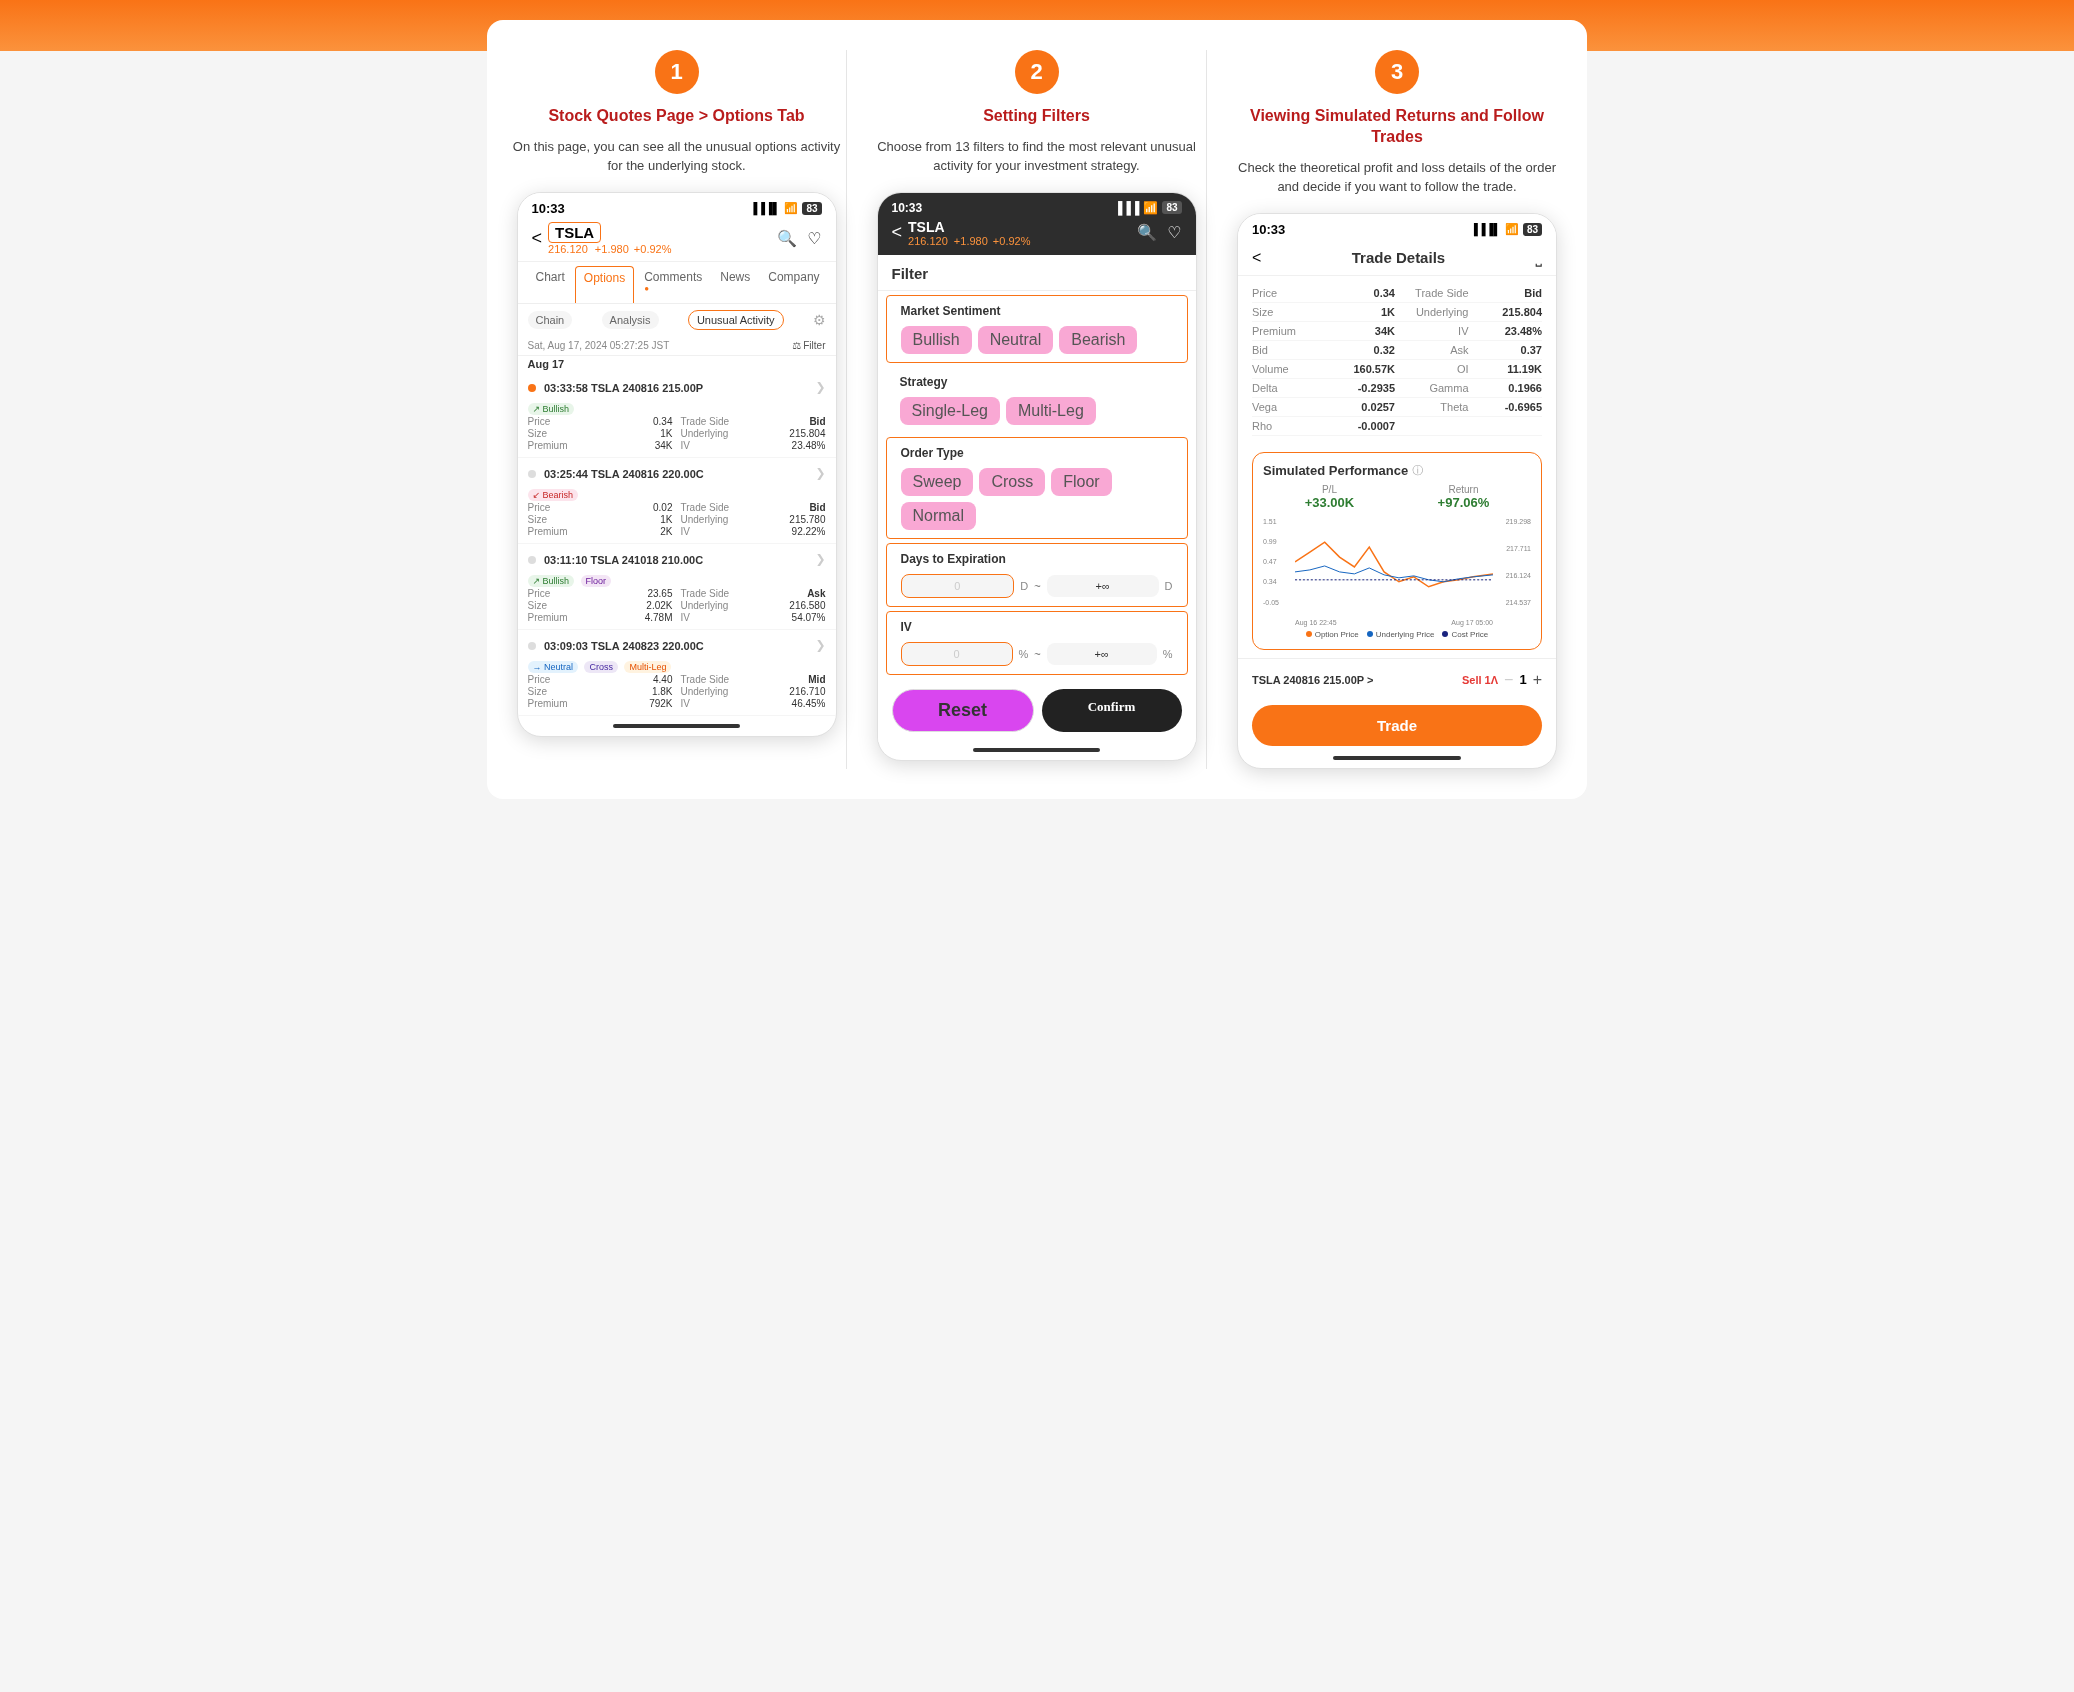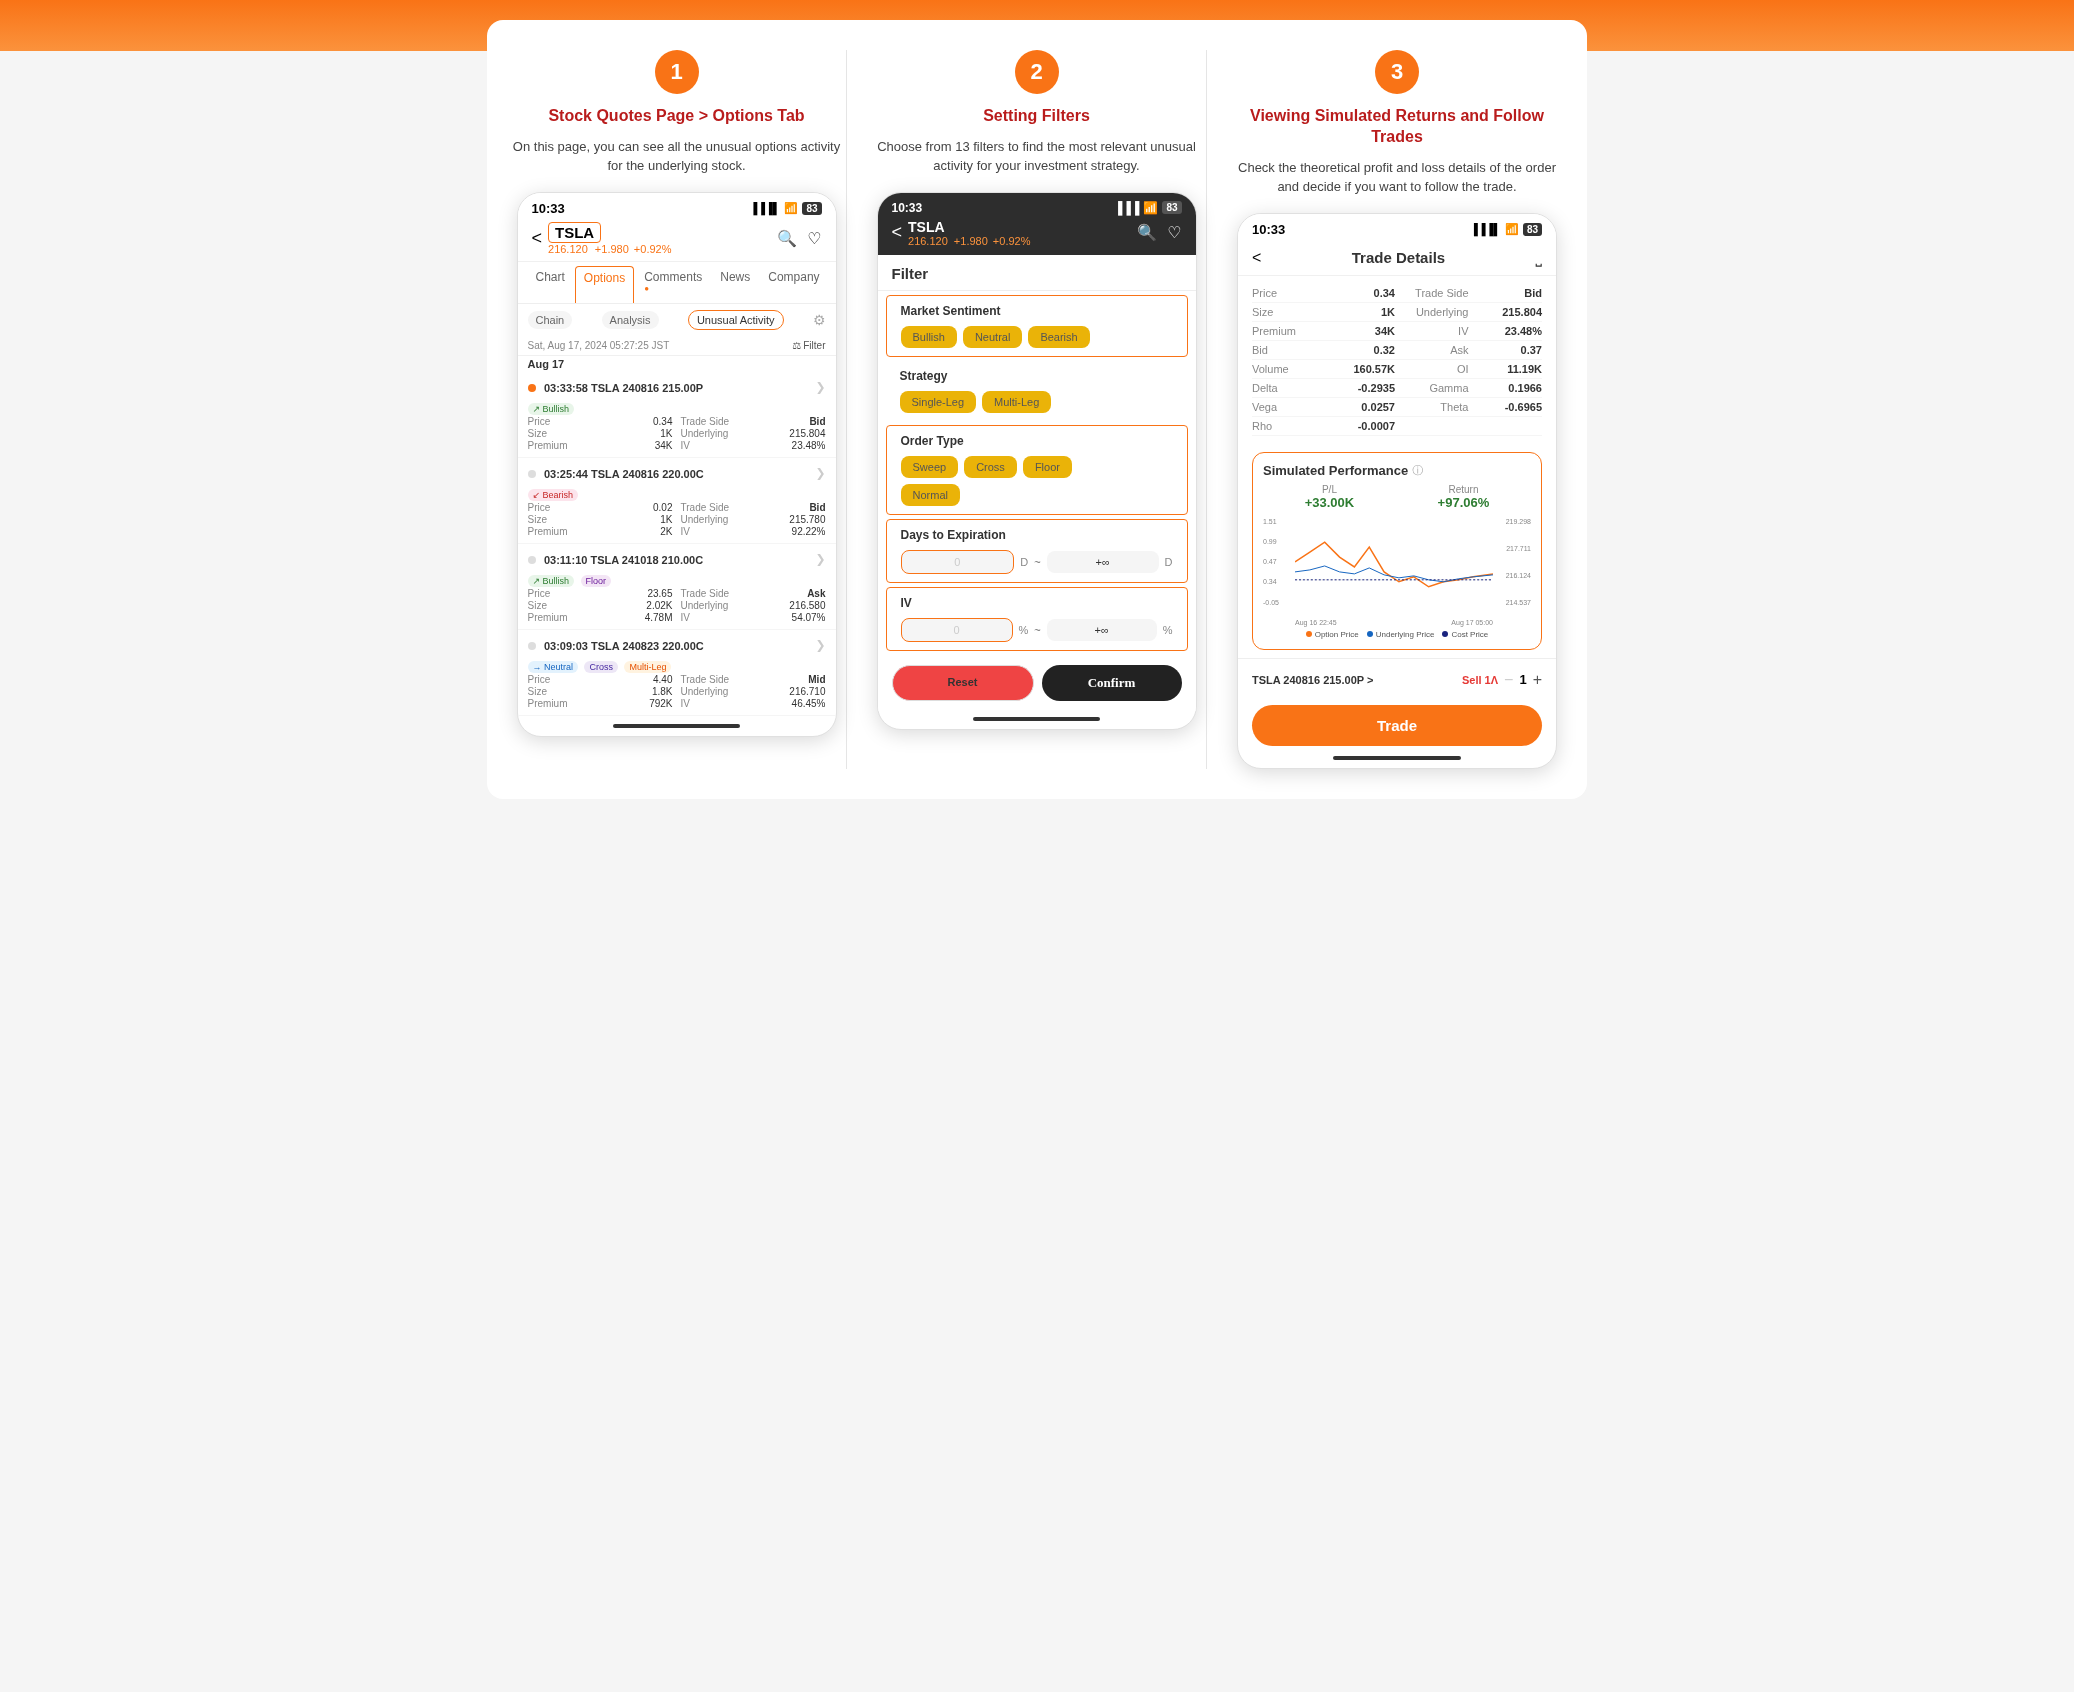--- a/index.html
+++ b/index.html
@@ -185,23 +185,23 @@
       margin-bottom: 8px;
     }
     .filter-options {
       display: flex;
       gap: 6px;
       flex-wrap: wrap;
     }
     .filter-option {
       padding: 5px 12px;
       border-radius: 8px;
-      font-size: 11px;
+      font-size: 16px;
       color: #555;
-      background: #eab308;
+      background: #f9a8d4;
       cursor: pointer;
     }
     .range-input-row {
       display: flex;
       align-items: center;
       gap: 6px;
     }
     .range-input {
       flex: 1;
       background: #f5f5f5;
@@ -227,22 +227,22 @@
     }
     .range-unit {
       font-size: 11px;
       color: #888;
     }
     .btn-reset {
       flex: 1;
       padding: 10px;
       border: 1.5px solid #ddd;
       border-radius: 24px;
-      background: #ef4444;
-      font-size: 11px;
+      background: #d946ef;
+      font-size: 18px;
       font-weight: 600;
       color: #333;
       cursor: pointer;
       text-align: center;
     }
     .btn-confirm {
       flex: 1;
       padding: 10px;
       border-radius: 24px;
       background: #222;

